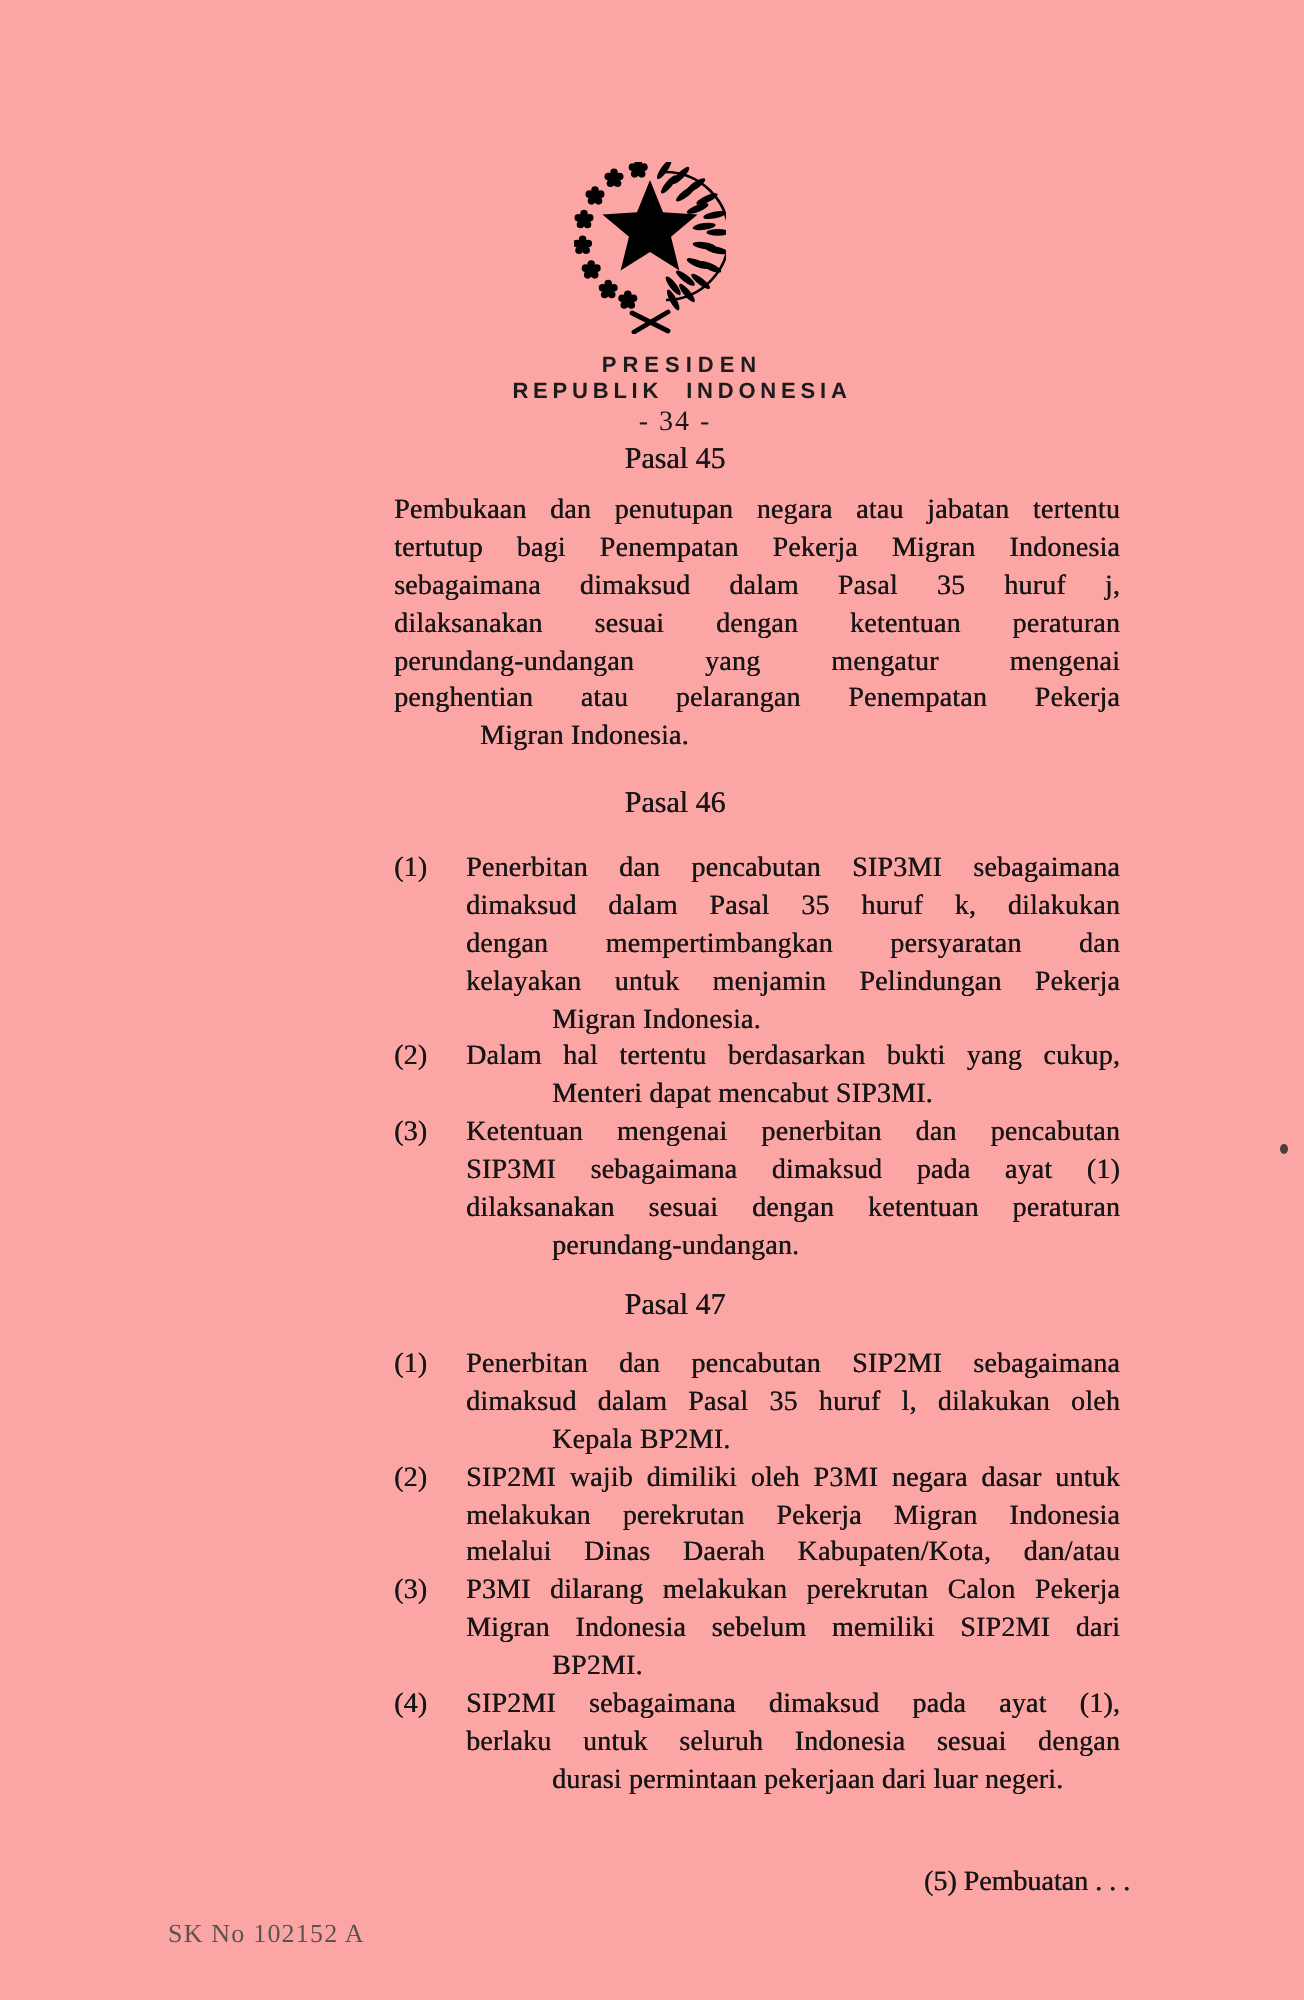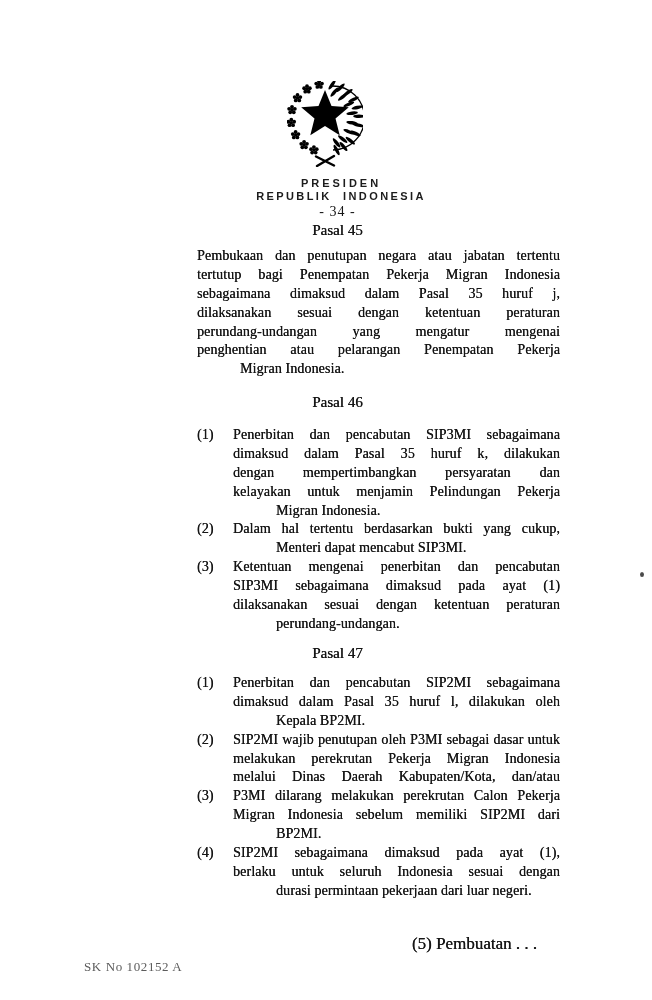--- a/index.html
+++ b/index.html
@@ -1,18 +1,18 @@
 <!DOCTYPE html>
 <html><head>
 <meta charset="utf-8">
 <style>
   html,body{margin:0;padding:0;background:#e8e8e8;}
   .page{
     position:relative;width:652px;height:1000px;margin:0 auto;
-    background:#ffffff;overflow:hidden;
+    background:#fca5a5;overflow:hidden;
     font-family:"Liberation Serif",serif;color:#161616;
   }
   
   .emblem{position:absolute;left:287px;top:81px;width:76px;height:86px;}
   .org1{position:absolute;left:0;top:177px;width:682px;text-align:center;
         font-family:"Liberation Sans",sans-serif;font-size:11px;font-weight:700;
         letter-spacing:3px;color:#1c1c1c;}
   .org2{position:absolute;left:0;top:190px;width:682px;text-align:center;
         font-family:"Liberation Sans",sans-serif;font-size:11px;font-weight:700;
         letter-spacing:2.4px;word-spacing:6px;color:#1c1c1c;}
@@ -28,21 +28,21 @@
   .p45{top:247px;} .l46{top:426px;} .l47{top:674px;}
 
   .tline{white-space:nowrap;text-align:justify;text-align-last:justify;
          text-justify:inter-word;height:18.9px;}
   .tline.last{text-align-last:left;margin-left:43px;}
 
   .item{display:flex;}
   .inum{flex:0 0 36px;width:36px;}
   .ilines{flex:1;min-width:0;}
 
-  .catchword{position:absolute;right:115px;top:934px;font-size:17px;
+  .catchword{position:absolute;right:87px;top:934px;font-size:14px;
         text-shadow:0.2px 0 0 currentColor;}
   .skcode{position:absolute;left:40px;top:959px;font-size:13px;color:#4a4a4a;
         letter-spacing:0.6px;opacity:0.9;margin-left:44px;}
   .speck{position:absolute;left:640px;top:572px;width:4px;height:5px;
         background:#2a2a2a;border-radius:50%;opacity:0.85;}
 </style>
 </head>
 <body>
 
 <div class="page">
@@ -148,21 +148,21 @@
         <div class="inum">(1)</div>
         <div class="ilines">
           <div class="tline">Penerbitan dan pencabutan SIP2MI sebagaimana</div>
           <div class="tline">dimaksud dalam Pasal 35 huruf l, dilakukan oleh</div>
           <div class="tline last">Kepala BP2MI.</div>
         </div>
       </div>
       <div class="item">
         <div class="inum">(2)</div>
         <div class="ilines">
-          <div class="tline">SIP2MI wajib penutupan oleh P3MI sebagai dasar untuk</div>
+          <div class="tline">SIP2MI wajib dimiliki oleh P3MI negara dasar untuk</div>
           <div class="tline">melakukan perekrutan Pekerja Migran Indonesia</div>
           <div class="tline">melalui Dinas Daerah Kabupaten/Kota, dan/atau</div>
         </div>
       </div>
       <div class="item">
         <div class="inum">(3)</div>
         <div class="ilines">
           <div class="tline">P3MI dilarang melakukan perekrutan Calon Pekerja</div>
           <div class="tline">Migran Indonesia sebelum memiliki SIP2MI dari</div>
           <div class="tline last">BP2MI.</div>

